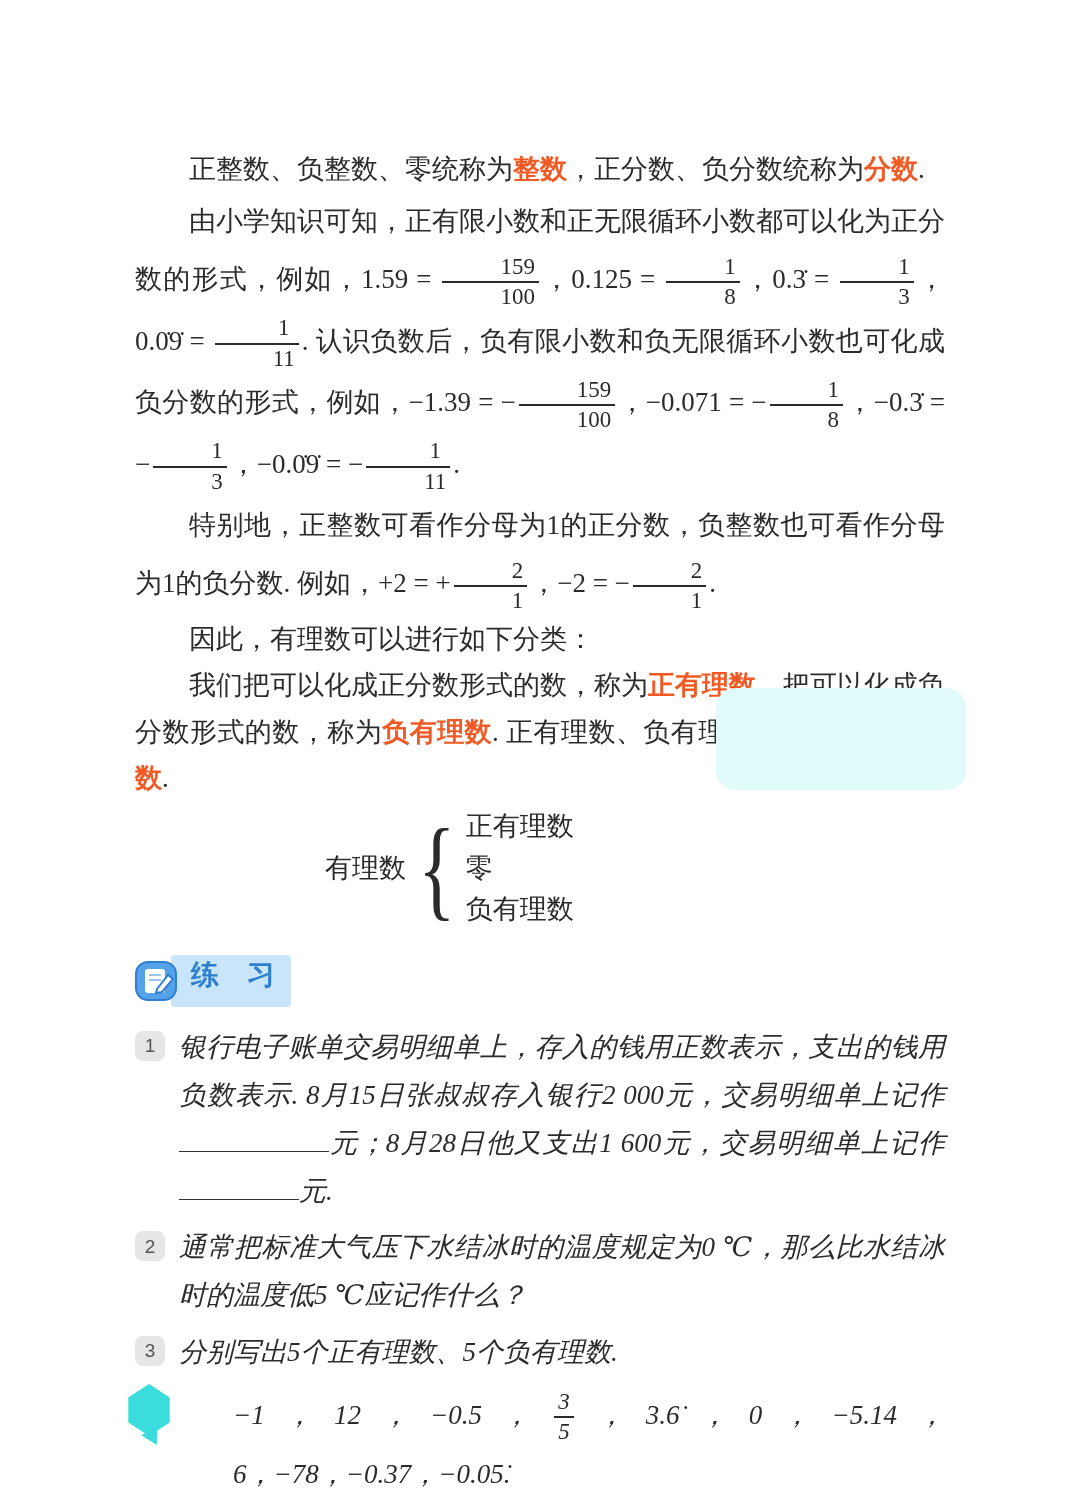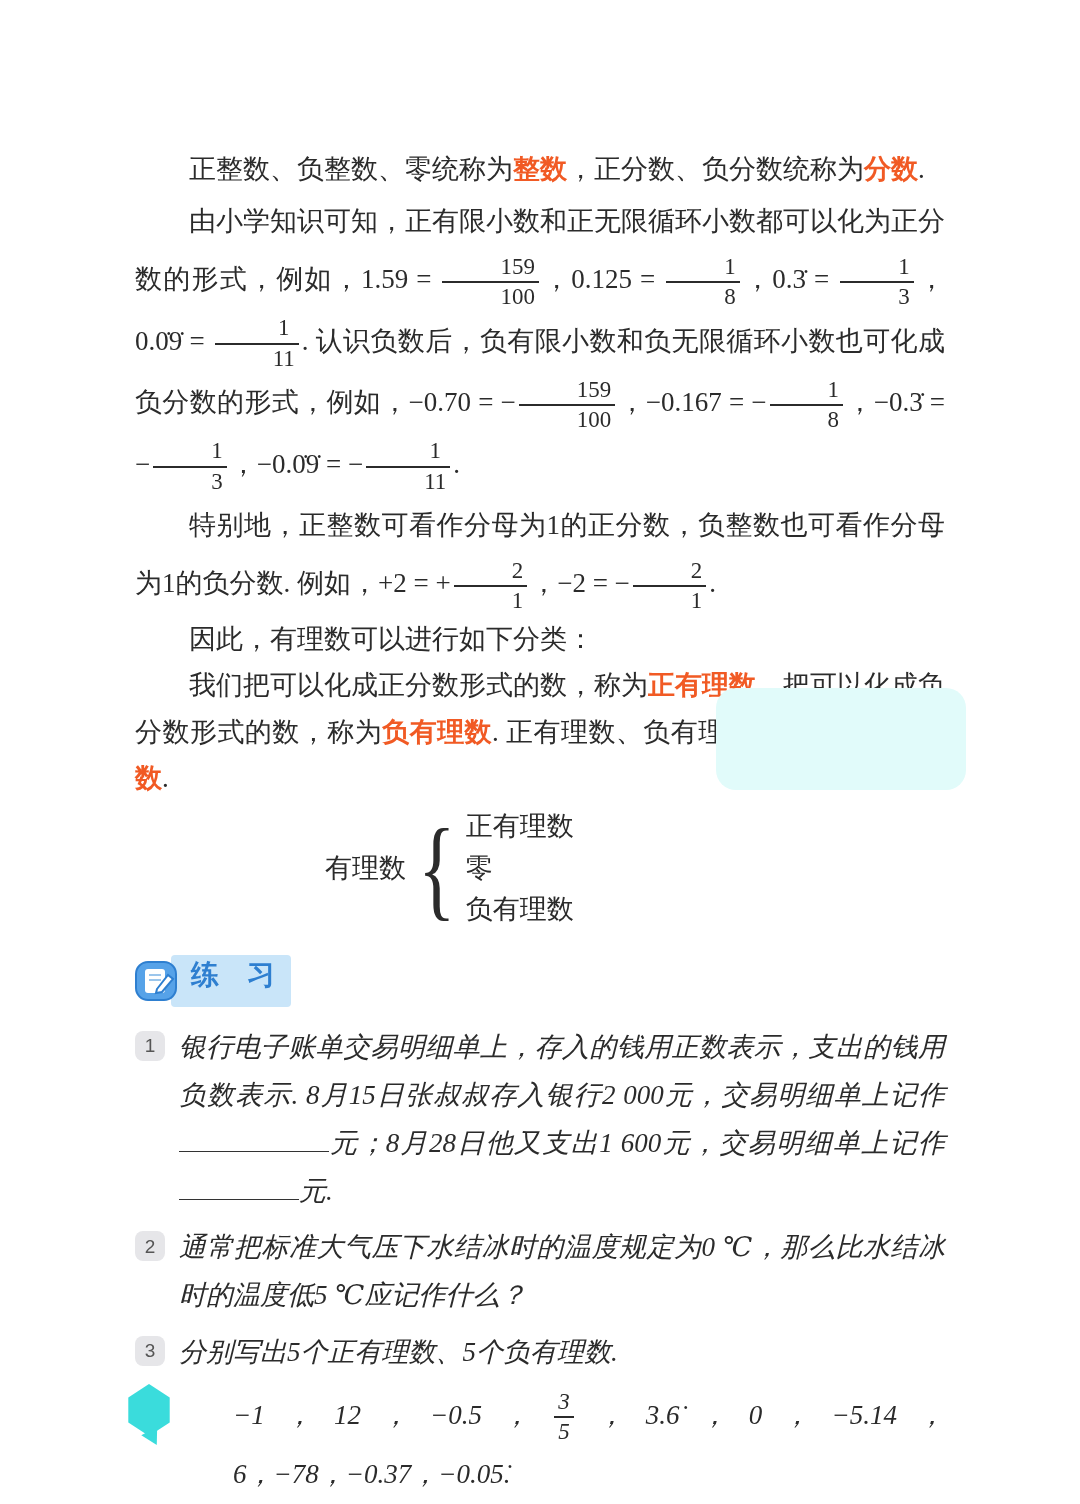--- a/index.html
+++ b/index.html
@@ -86,24 +86,24 @@
           <span class="den">100</span>
         </span><span class="math">，0.125 = </span><span class="frac">
           <span class="num">1</span>
           <span class="den">8</span>
         </span><span class="math">，0.3̇ = </span><span class="frac">
           <span class="num">1</span>
           <span class="den">3</span>
         </span><span class="math">，0.0̇9̇ = </span><span class="frac">
           <span class="num">1</span>
           <span class="den">11</span>
-        </span><span class="txt">. 认识负数后，负有限小数和负无限循环小数也可化成负分数的形式，例如，</span><span class="math">−0.70 = −</span><span class="frac">
+        </span><span class="txt">. 认识负数后，负有限小数和负无限循环小数也可化成负分数的形式，例如，</span><span class="math">−1.39 = −</span><span class="frac">
           <span class="num">159</span>
           <span class="den">100</span>
-        </span><span class="txt">，</span><span class="math">−0.167 = −</span><span class="frac">
+        </span><span class="txt">，</span><span class="math">−0.071 = −</span><span class="frac">
           <span class="num">1</span>
           <span class="den">8</span>
         </span><span class="txt">，</span><span class="math">−0.3̇ = −</span><span class="frac">
           <span class="num">1</span>
           <span class="den">3</span>
         </span><span class="txt">，</span><span class="math">−0.0̇9̇ = −</span><span class="frac">
           <span class="num">1</span>
           <span class="den">11</span>
         </span><span class="txt">.</span></p>
     <p class="para math-para"><span class="txt">特别地，正整数可看作分母为1的正分数，负整数也可看作分母为1的负分数. 例如，</span><span class="math">+2 = +</span><span class="frac">

